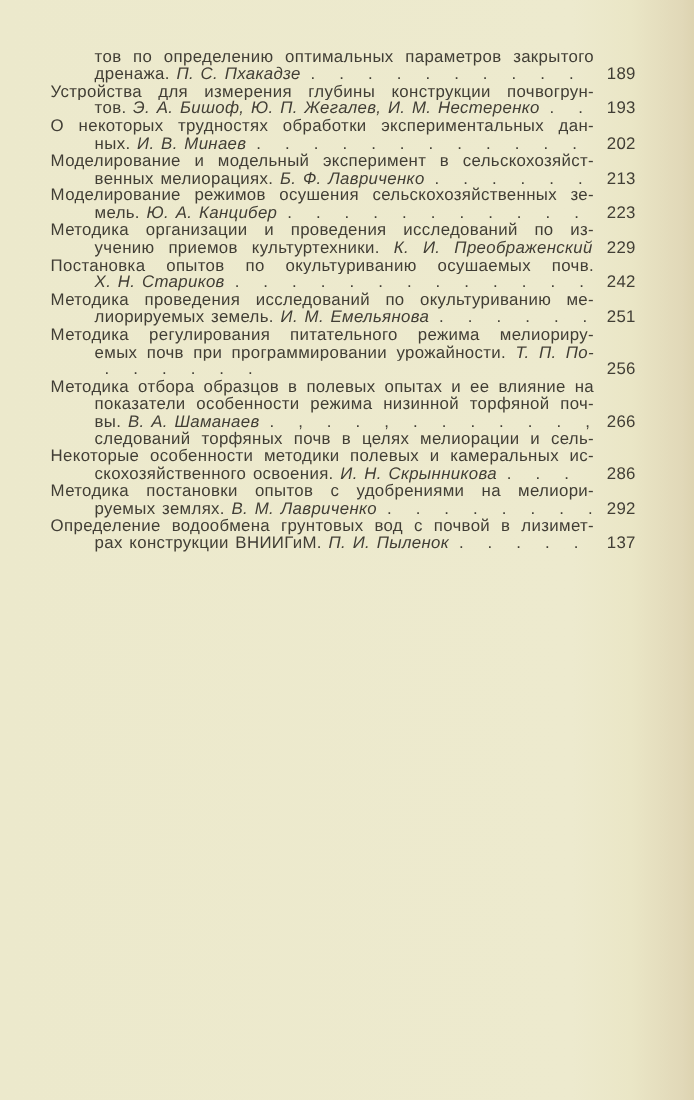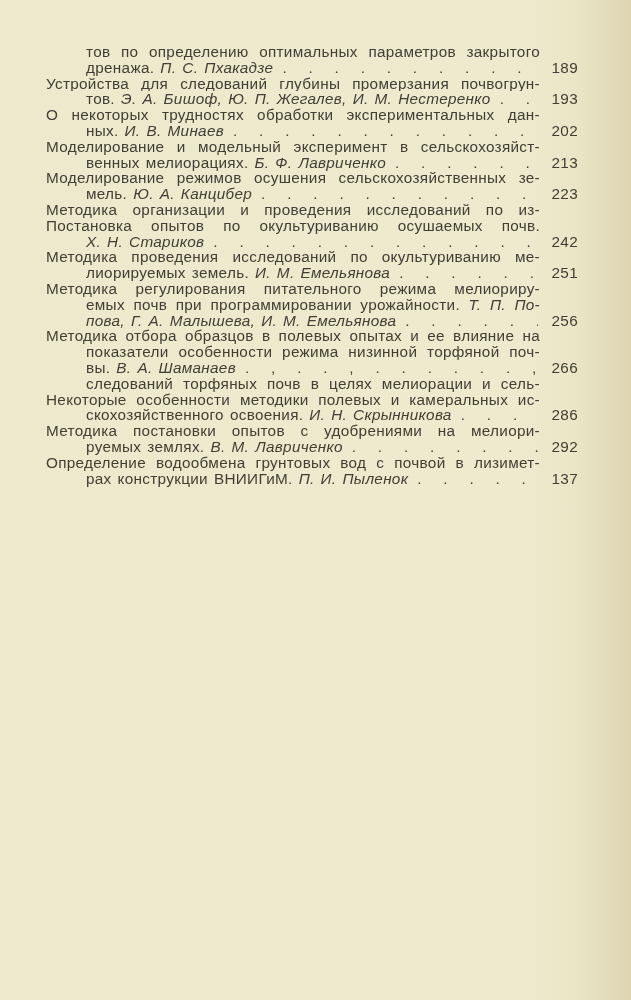--- a/index.html
+++ b/index.html
@@ -66,21 +66,21 @@
 <body>
 
 <div class="page">
   <div class="toc" id="toc">
       <div class="line ind jtitle"><span class="txt">тов по определению оптимальных параметров закрытого</span></div>
       <div class="line ind flexnum">
         <span class="txt">дренажа. <i>П. С. Пхакадзе</i></span>
         <span class="lead">. . . . . . . . . . . .</span>
         <span class="num">189</span>
       </div>
-      <div class="line jtitle"><span class="txt">Устройства для следований глубины промерзания почвогрун-</span></div>
+      <div class="line jtitle"><span class="txt">Устройства для измерения глубины конструкции почвогрун-</span></div>
       <div class="line ind flexnum">
         <span class="txt">тов. <i>Э. А. Бишоф, Ю. П. Жегалев, И. М. Нестеренко</i></span>
         <span class="lead">. .</span>
         <span class="num">193</span>
       </div>
       <div class="line jtitle"><span class="txt">О некоторых трудностях обработки экспериментальных дан-</span></div>
       <div class="line ind flexnum">
         <span class="txt">ных. <i>И. В. Минаев</i></span>
         <span class="lead">. . . . . . . . . . . . : . :</span>
         <span class="num">202</span>
@@ -91,36 +91,36 @@
         <span class="lead">. . . . . . .</span>
         <span class="num">213</span>
       </div>
       <div class="line jtitle"><span class="txt">Моделирование режимов осушения сельскохозяйственных зе-</span></div>
       <div class="line ind flexnum">
         <span class="txt">мель. <i>Ю. А. Канцибер</i></span>
         <span class="lead">. . . . . . . . . . . . . .</span>
         <span class="num">223</span>
       </div>
       <div class="line jtitle"><span class="txt">Методика организации и проведения исследований по из-</span></div>
+      <div class="line ind jnum"><span class="txt">учению приемов культуртехники. <i>К. И. Преображенский</i></span> <span class="num">229</span></div>
       <div class="line jtitle"><span class="txt">Постановка опытов по окультуриванию осушаемых почв.</span></div>
       <div class="line ind flexnum">
         <span class="txt"><i>Х. Н. Стариков</i></span>
         <span class="lead">. . . . . . . . . . . . . . :</span>
         <span class="num">242</span>
       </div>
       <div class="line jtitle"><span class="txt">Методика проведения исследований по окультуриванию ме-</span></div>
       <div class="line ind flexnum">
         <span class="txt">лиорируемых земель. <i>И. М. Емельянова</i></span>
         <span class="lead">. . . . . . .</span>
         <span class="num">251</span>
       </div>
       <div class="line jtitle"><span class="txt">Методика регулирования питательного режима мелиориру-</span></div>
       <div class="line ind jtitle"><span class="txt">емых почв при программировании урожайности. <i>Т. П. По-</i></span></div>
       <div class="line ind flexnum">
-        <span class="txt"><i>пова, Г. А. Малышева, И. М. Емельянова</i></span>
         <span class="lead">. . . . . .</span>
         <span class="num">256</span>
       </div>
       <div class="line jtitle"><span class="txt">Методика отбора образцов в полевых опытах и ее влияние на</span></div>
       <div class="line ind jtitle"><span class="txt">показатели особенности режима низинной торфяной поч-</span></div>
       <div class="line ind flexnum">
         <span class="txt">вы. <i>В. А. Шаманаев</i></span>
         <span class="lead">. , . . , . . . . . . , . . ,</span>
         <span class="num">266</span>
       </div>

